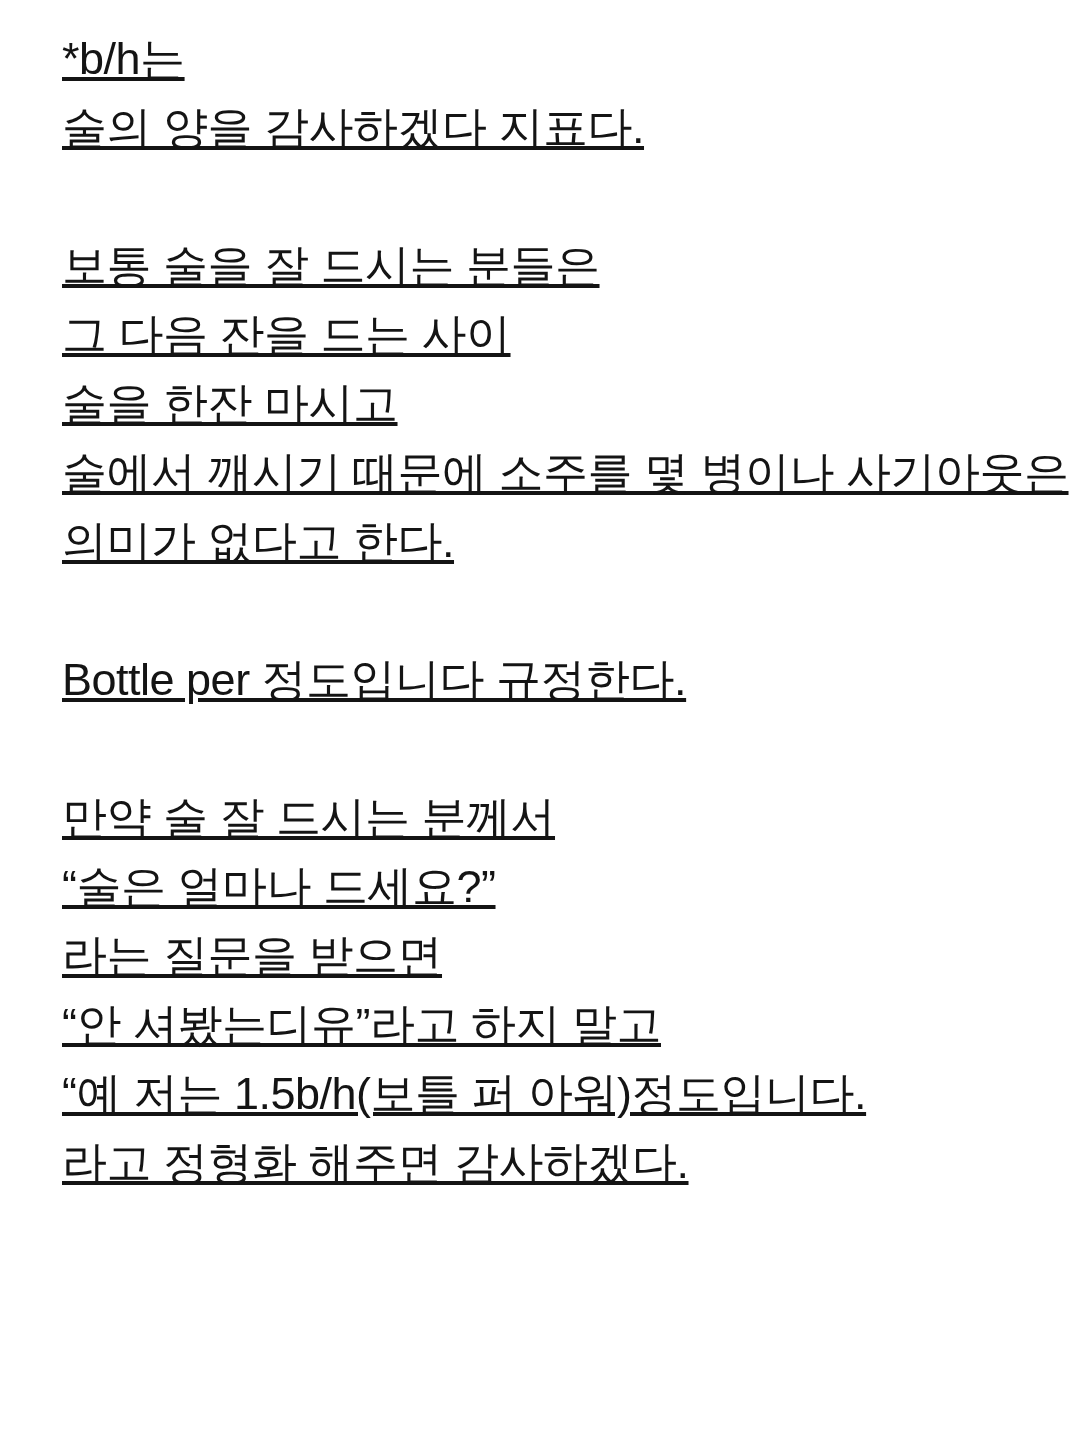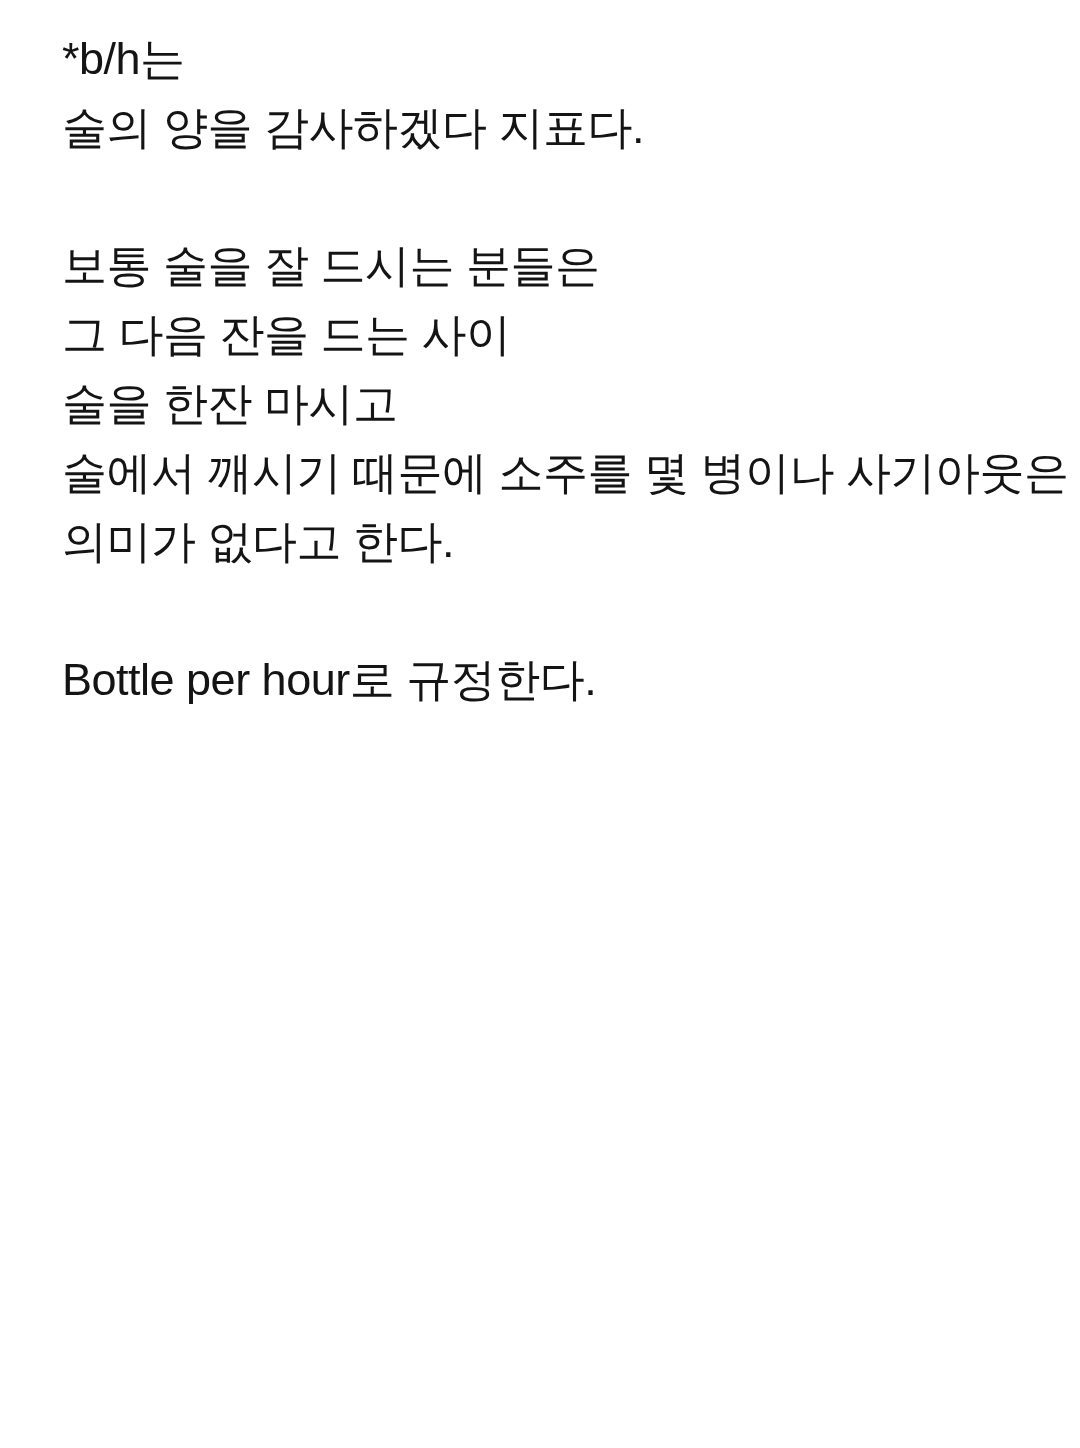--- a/index.html
+++ b/index.html
@@ -12,20 +12,21 @@
     background: #ffffff;
     overflow: hidden;
     font-family: "Liberation Sans", "DejaVu Sans", sans-serif;
   }
   .text-page {
     box-sizing: border-box;
     width: 988px;
     height: 1448px;
     padding: 24px 60px 0 62px;
     color: #141414;
+    text-decoration: underline;
   }
   .stanza {
     margin: 0 0 69px 0;
   }
   .stanza:last-child {
     margin-bottom: 0;
   }
   .line {
     font-size: 45px;
     line-height: 69px;
@@ -46,17 +47,25 @@
 
   <div class="stanza">
     <div class="line">보통 술을 잘 드시는 분들은</div>
     <div class="line">그 다음 잔을 드는 사이</div>
     <div class="line">술을 한잔 마시고</div>
     <div class="line">술에서 깨시기 때문에 소주를 몇 병이나 사기아웃은</div>
     <div class="line">의미가 없다고 한다.</div>
   </div>
 
   <div class="stanza">
-    <div class="line">Bottle per hour로 규정한다.</div>
+    <div class="line">Bottle per 정도입니다 규정한다.</div>
   </div>
 
+  <div class="stanza">
+    <div class="line">만약 술 잘 드시는 분께서</div>
+    <div class="line">“술은 얼마나 드세요?”</div>
+    <div class="line">라는 질문을 받으면</div>
+    <div class="line">“안 셔봤는디유”라고 하지 말고</div>
+    <div class="line">“예 저는 1.5b/h(보틀 퍼 아워)정도입니다.</div>
+    <div class="line">라고 정형화 해주면 감사하겠다.</div>
+  </div>
 
 </div>
 
 </body></html>

